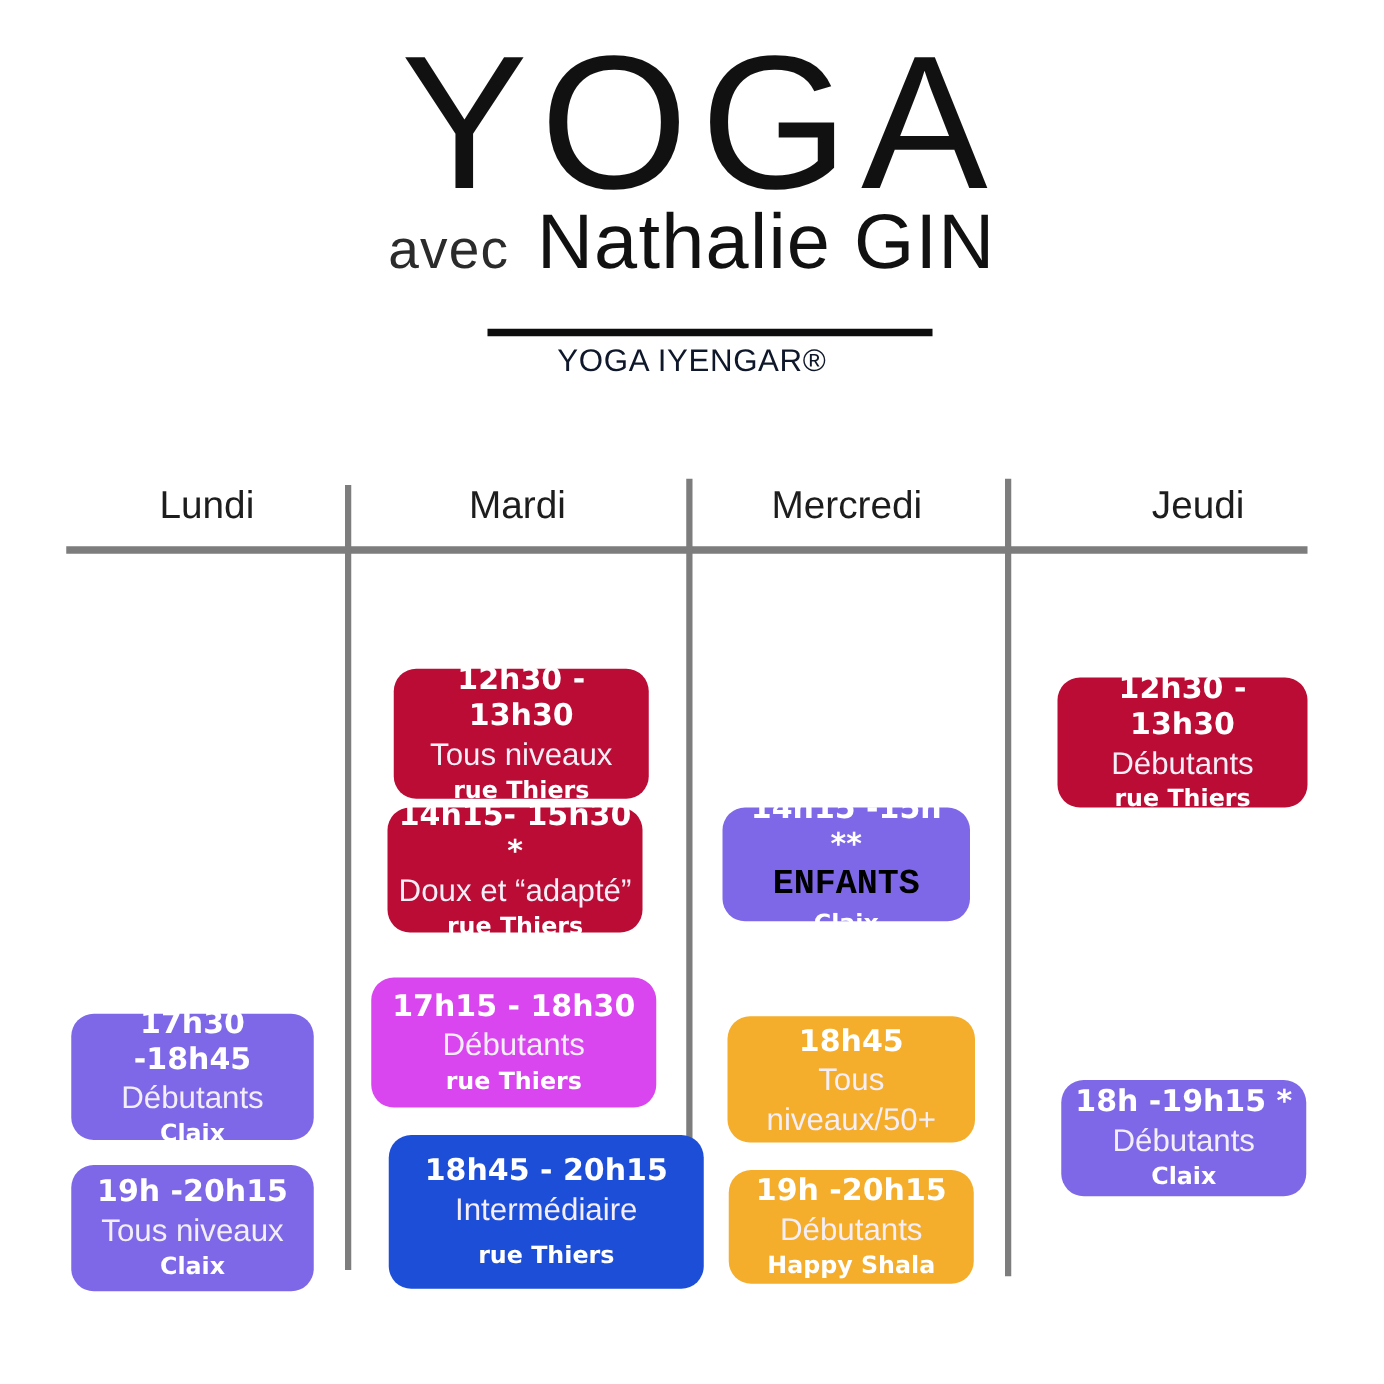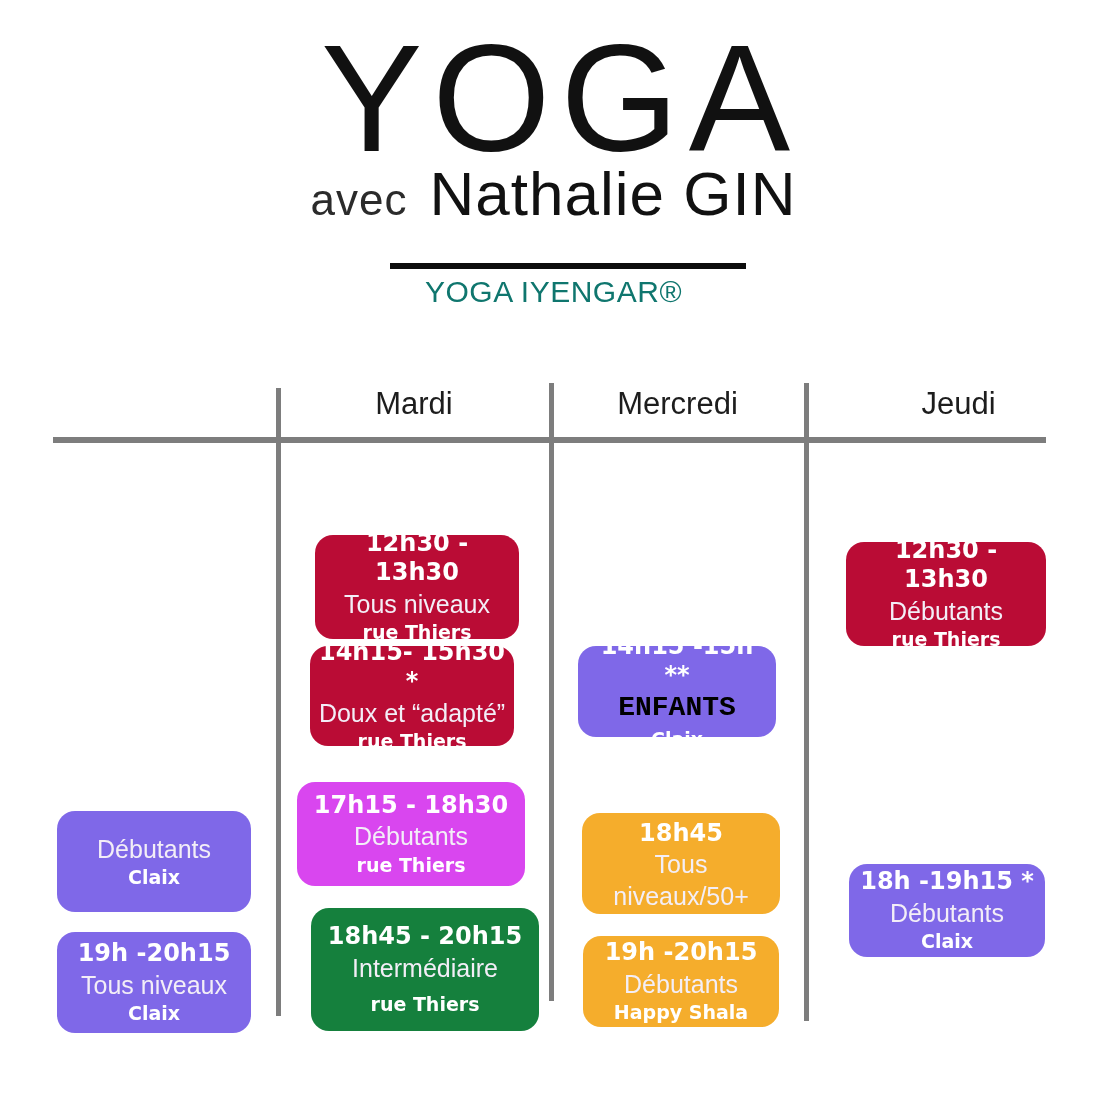--- a/index.html
+++ b/index.html
@@ -64,23 +64,23 @@
     background: #0d0d0d;
   }
   #logo-style {
     position: absolute;
     left: 0;
     top: 275px;
     width: 1107px;
     text-align: center;
     font-family: "Liberation Sans", "DejaVu Sans", sans-serif;
     font-weight: 300;
-    font-size: 30px;
+    font-size: 25px;
     letter-spacing: 0.5px;
-    color: #0f766e;
+    color: #0f172a;
   }
 
   
   #schedule {
     position: absolute;
     left: 0;
     top: 0;
     width: 1107px;
     height: 1107px;
   }
@@ -167,31 +167,33 @@
   <div id="logo-yoga">YOGA</div>
   <div id="logo-sub-line">
     <span id="logo-avec">avec</span><span id="logo-name">Nathalie GIN</span>
   </div>
 </div>
 <div id="logo-rule"></div>
 <div id="logo-style">YOGA IYENGAR®</div>
 
 <div id="schedule">
 
+  <div class="day-header" id="day-head-0">Lundi</div>
   <div class="day-header" id="day-head-1">Mardi</div>
   <div class="day-header" id="day-head-2">Mercredi</div>
   <div class="day-header" id="day-head-3">Jeudi</div>
 
   <div id="h-rule"></div>
   <div class="v-rule" id="v-rule-0"></div>
   <div class="v-rule" id="v-rule-1"></div>
   <div class="v-rule" id="v-rule-2"></div>
 
   <div id="cards-layer">
       <div class="card" style="left: 57px; top: 787px; width: 194px; height: 101px; background: rgb(127, 104, 232);">
+        <div class="c-time">17h30 -18h45</div>
         <div class="c-level">Débutants</div>
         <div class="c-place">Claix</div>
       </div>
       <div class="card" style="left: 57px; top: 908px; width: 194px; height: 101px; background: rgb(127, 104, 232);">
         <div class="c-time">19h -20h15</div>
         <div class="c-level">Tous niveaux</div>
         <div class="c-place">Claix</div>
       </div>
       <div class="card" style="left: 315px; top: 511px; width: 204px; height: 104px; background: rgb(186, 12, 53);">
         <div class="c-time">12h30 - 13h30</div>
@@ -201,21 +203,21 @@
       <div class="card" style="left: 310px; top: 622px; width: 204px; height: 100px; background: rgb(186, 12, 53);">
         <div class="c-time">14h15- 15h30 *</div>
         <div class="c-level">Doux et “adapté”</div>
         <div class="c-place">rue Thiers</div>
       </div>
       <div class="card" style="left: 297px; top: 758px; width: 228px; height: 104px; background: #d946ef;">
         <div class="c-time">17h15 - 18h30</div>
         <div class="c-level">Débutants</div>
         <div class="c-place">rue Thiers</div>
       </div>
-      <div class="card gap" style="left: 311px; top: 884px; width: 228px; height: 123px; background: #15803d;">
+      <div class="card gap" style="left: 311px; top: 884px; width: 252px; height: 123px; background: #1d4ed8;">
         <div class="c-time">18h45 - 20h15</div>
         <div class="c-level">Intermédiaire</div>
         <div class="c-place">rue Thiers</div>
       </div>
       <div class="card" style="left: 578px; top: 622px; width: 198px; height: 91px; background: rgb(127, 104, 232); align-items: center;">
         <div class="c-time">14h15 -15h **</div>
         <div class="c-level strong">ENFANTS</div>
         <div class="c-place">Claix</div>
       </div>
       <div class="card" style="left: 582px; top: 789px; width: 198px; height: 101px; background: rgb(245, 173, 44);">

